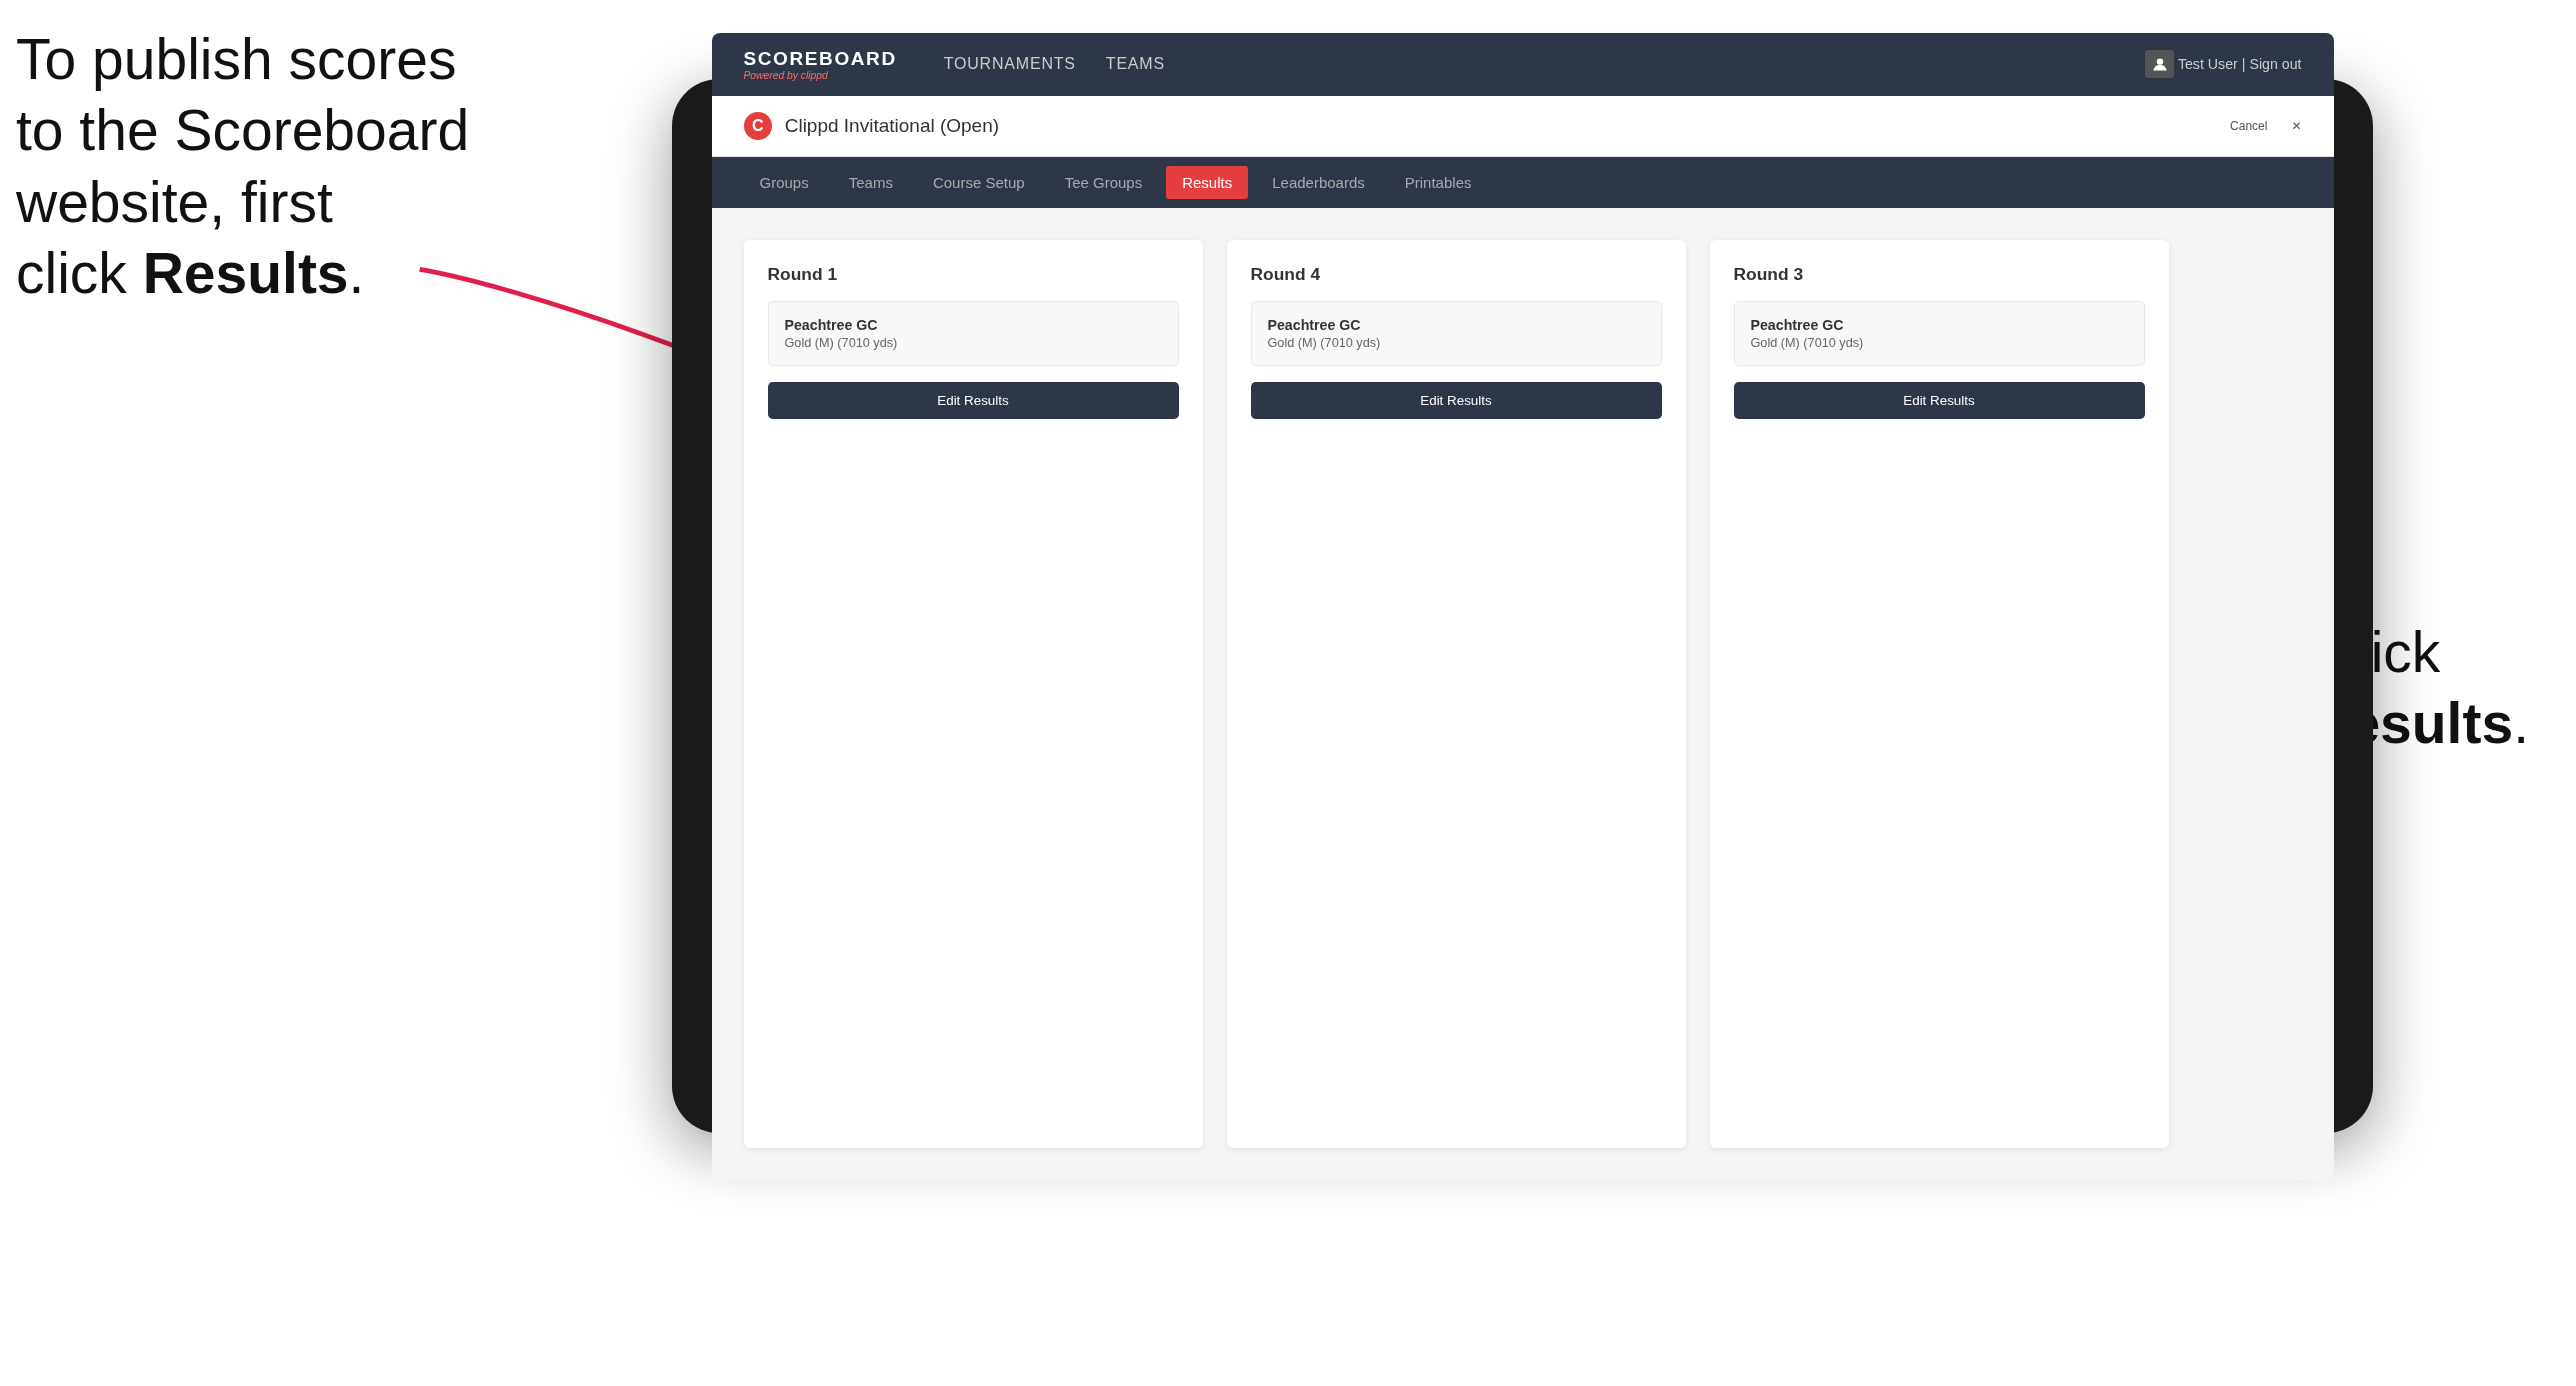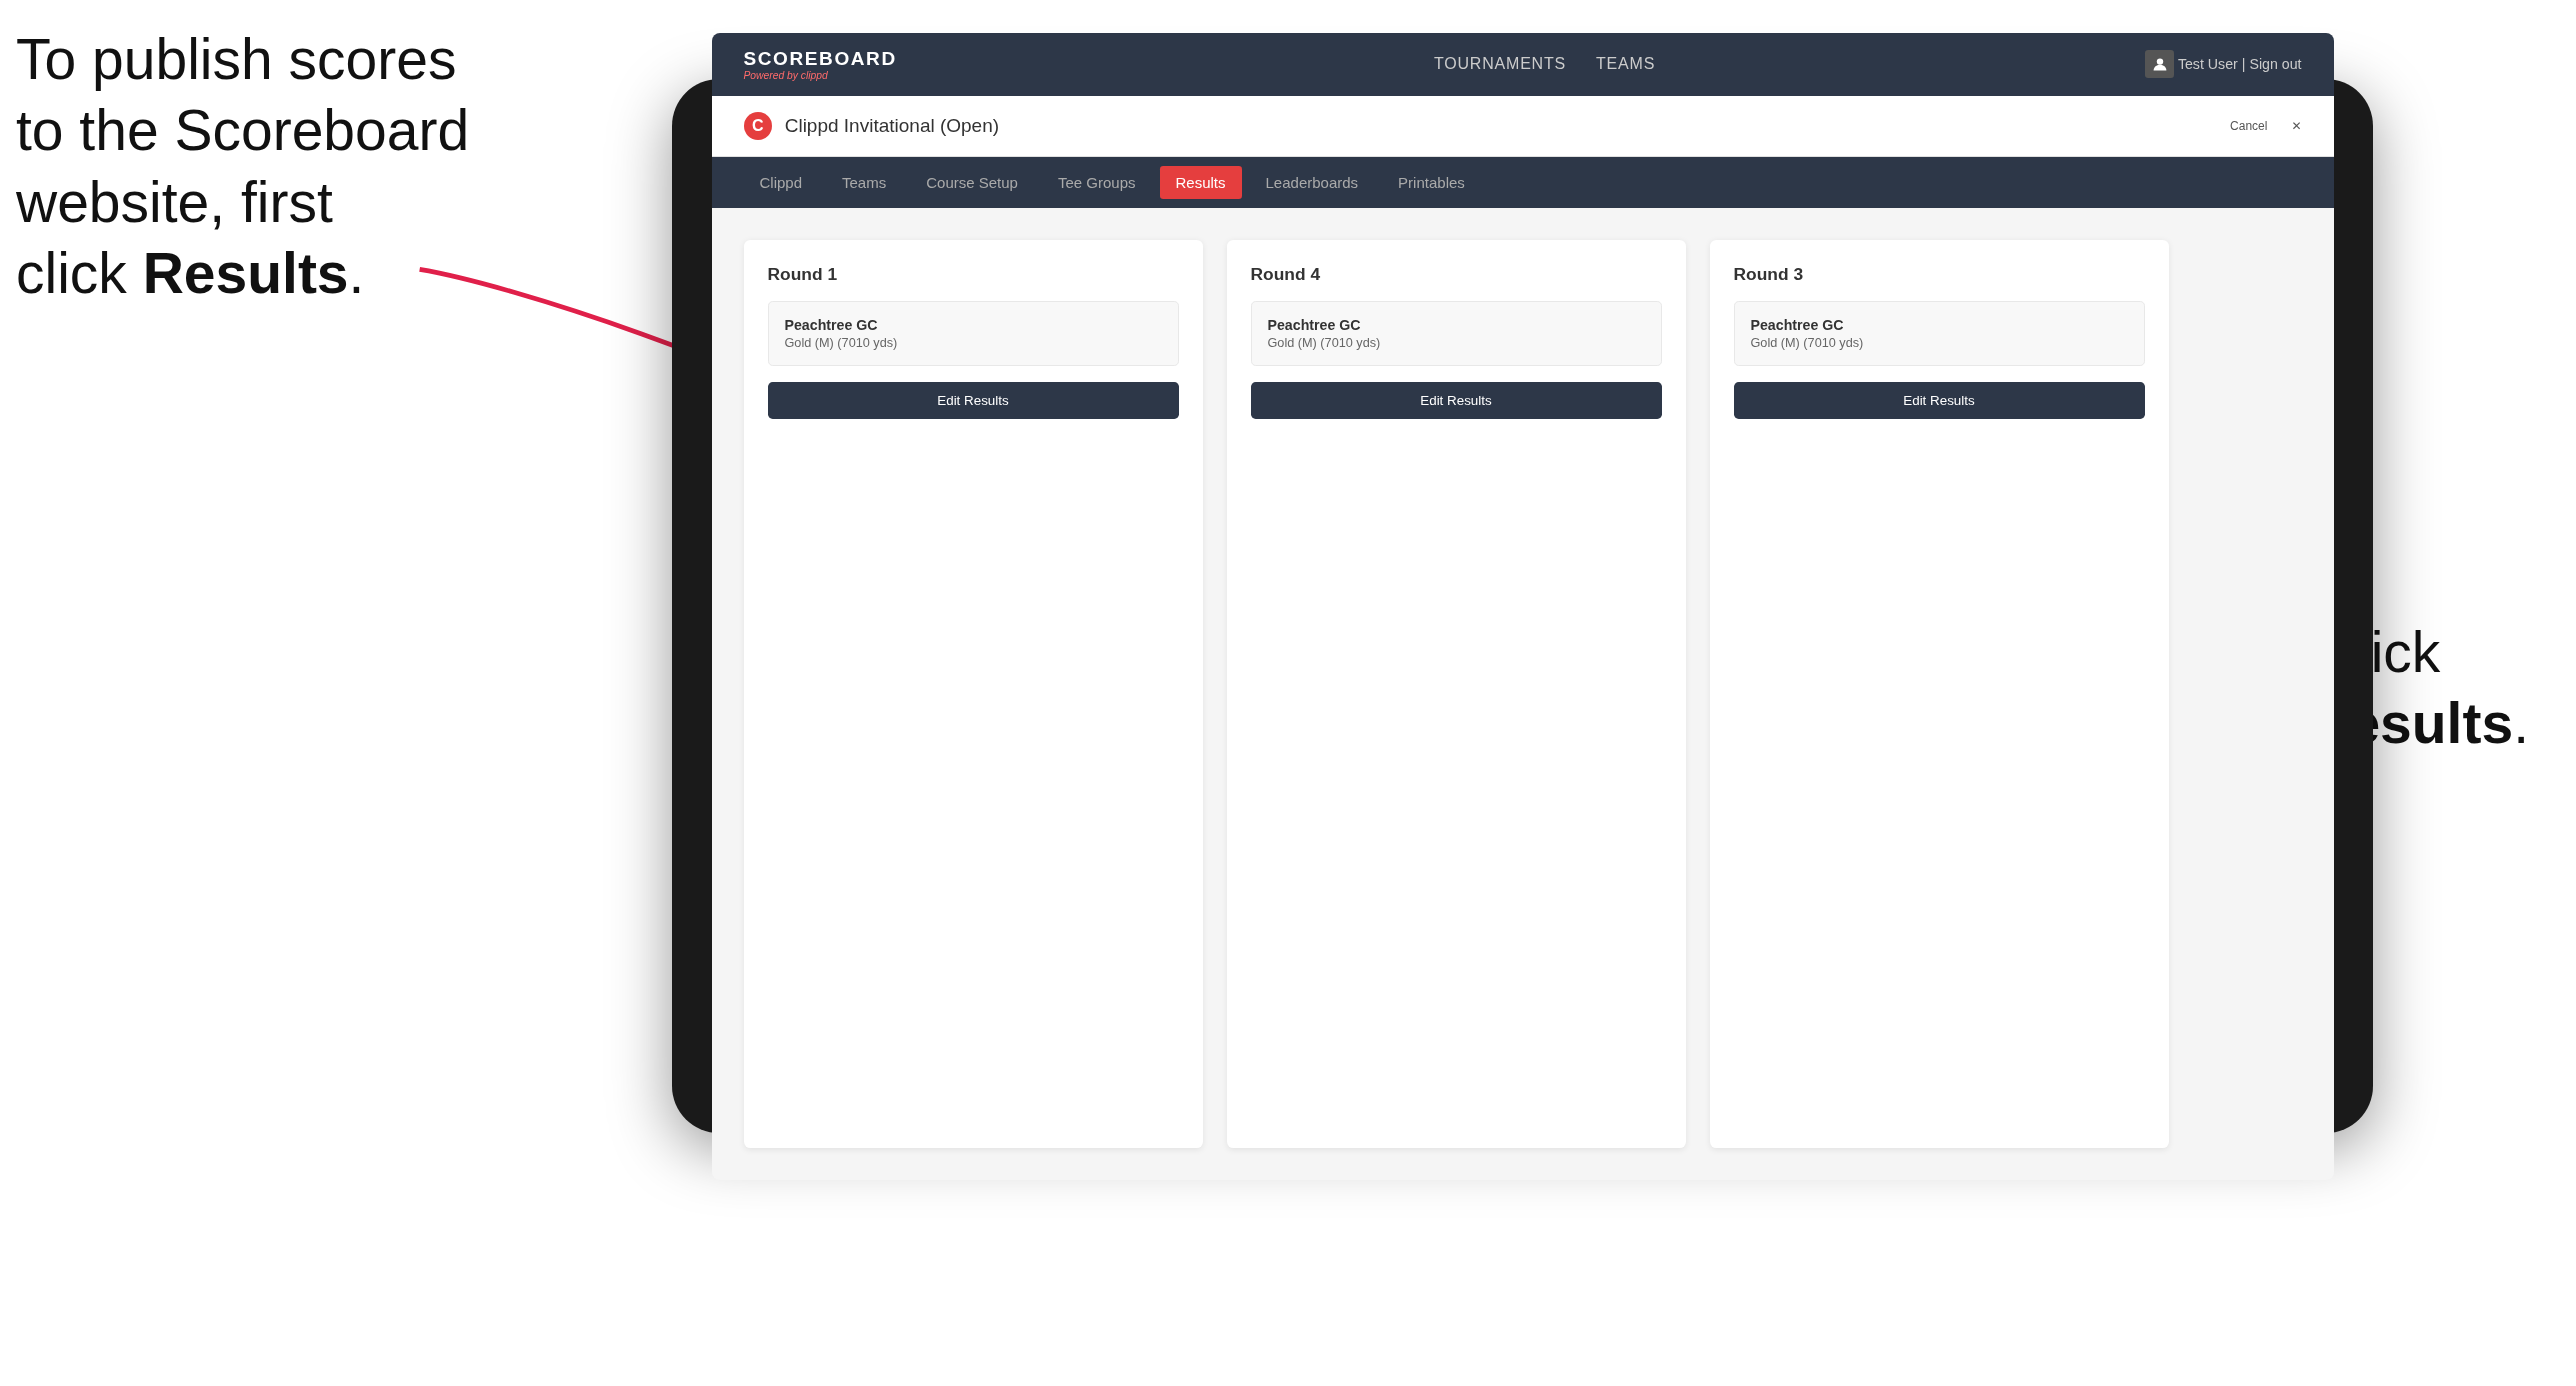--- a/index.html
+++ b/index.html
@@ -94,21 +94,20 @@
     .logo-sub {
       color: #ff6b6b;
       font-size: 10.3px;
       font-style: italic;
     }
 
     .nav-links {
       display: flex;
       gap: 30px;
       flex: 1;
-      justify-content: center;
     }
 
     .nav-link {
       color: #cccccc;
       font-size: 16px;
       font-weight: 500;
       letter-spacing: 0.8px;
       cursor: pointer;
       text-decoration: none;
     }
@@ -339,21 +338,21 @@
         </div>
         <span class="tournament-title">Clippd Invitational (Open)</span>
       </div>
       <div class="cancel-btn">
         <span>Cancel</span>
         <span>✕</span>
       </div>
     </div>
 
     <div class="sub-nav">
-      <div class="sub-nav-tab">Clippd</div>
+      <div class="sub-nav-tab">Groups</div>
       <div class="sub-nav-tab">Teams</div>
       <div class="sub-nav-tab">Course Setup</div>
       <div class="sub-nav-tab">Tee Groups</div>
       <div class="sub-nav-tab active">Results</div>
       <div class="sub-nav-tab">Leaderboards</div>
       <div class="sub-nav-tab">Printables</div>
     </div>
 
     <div class="content-area">
 

